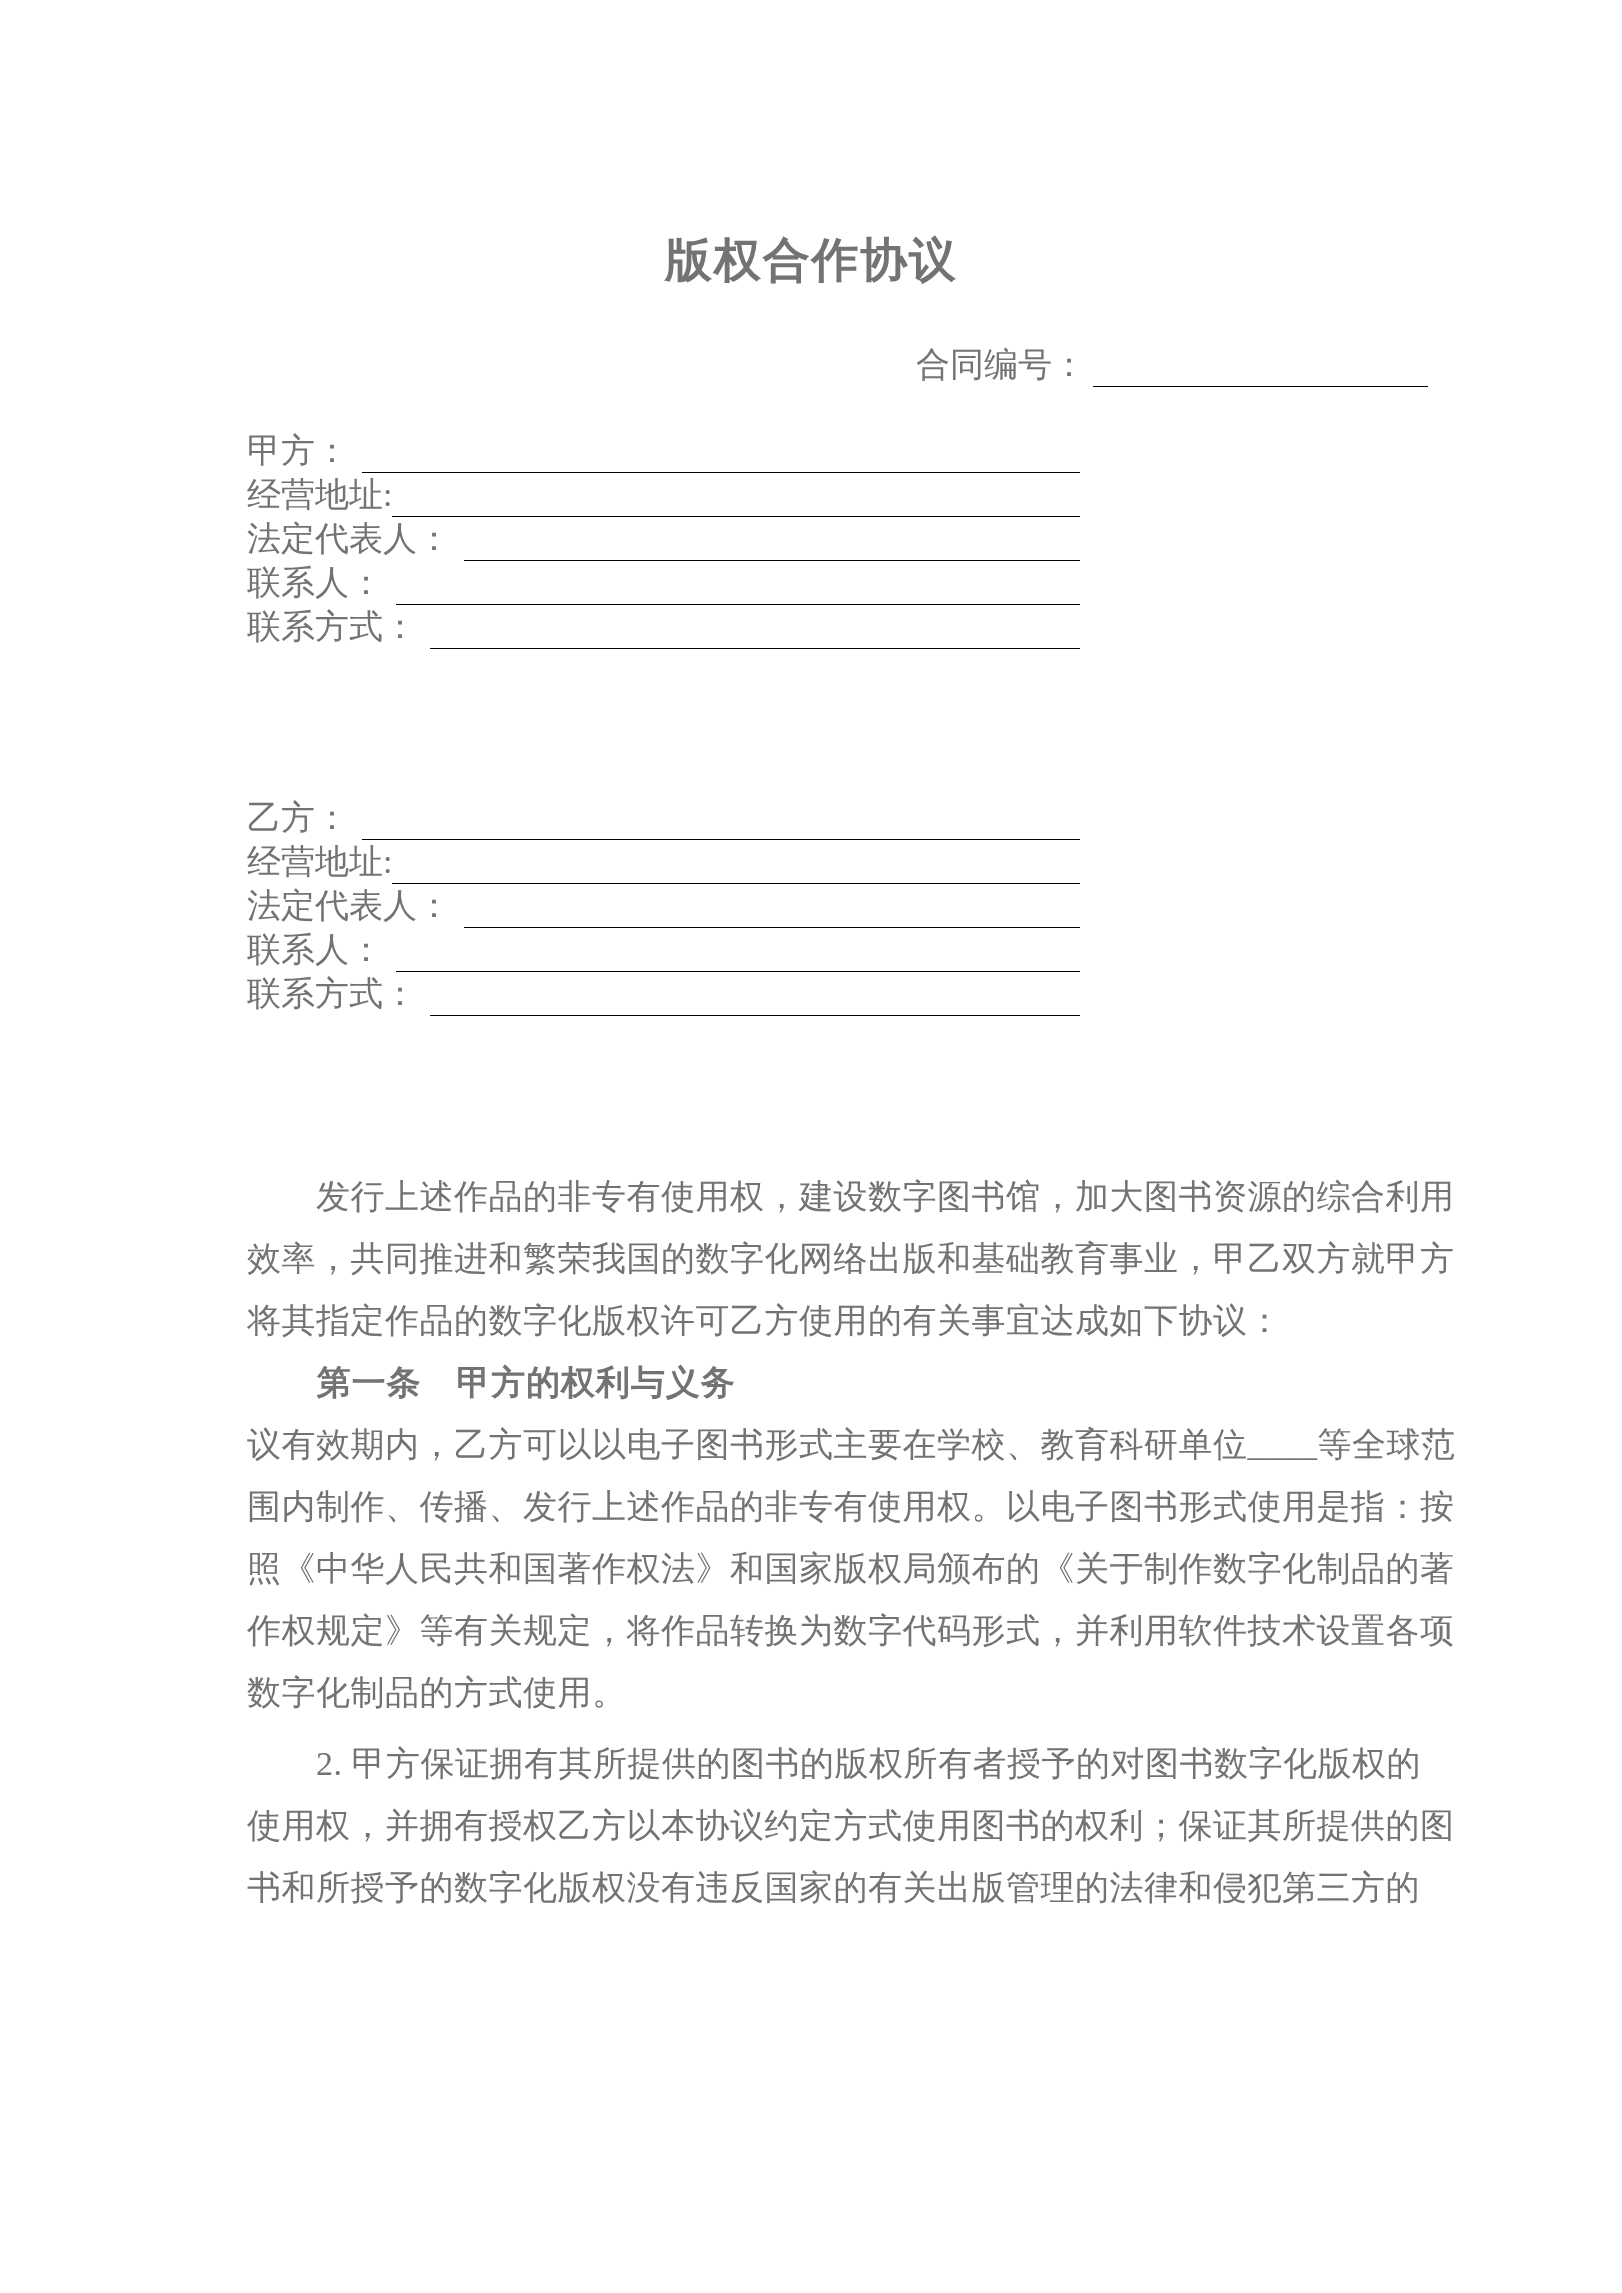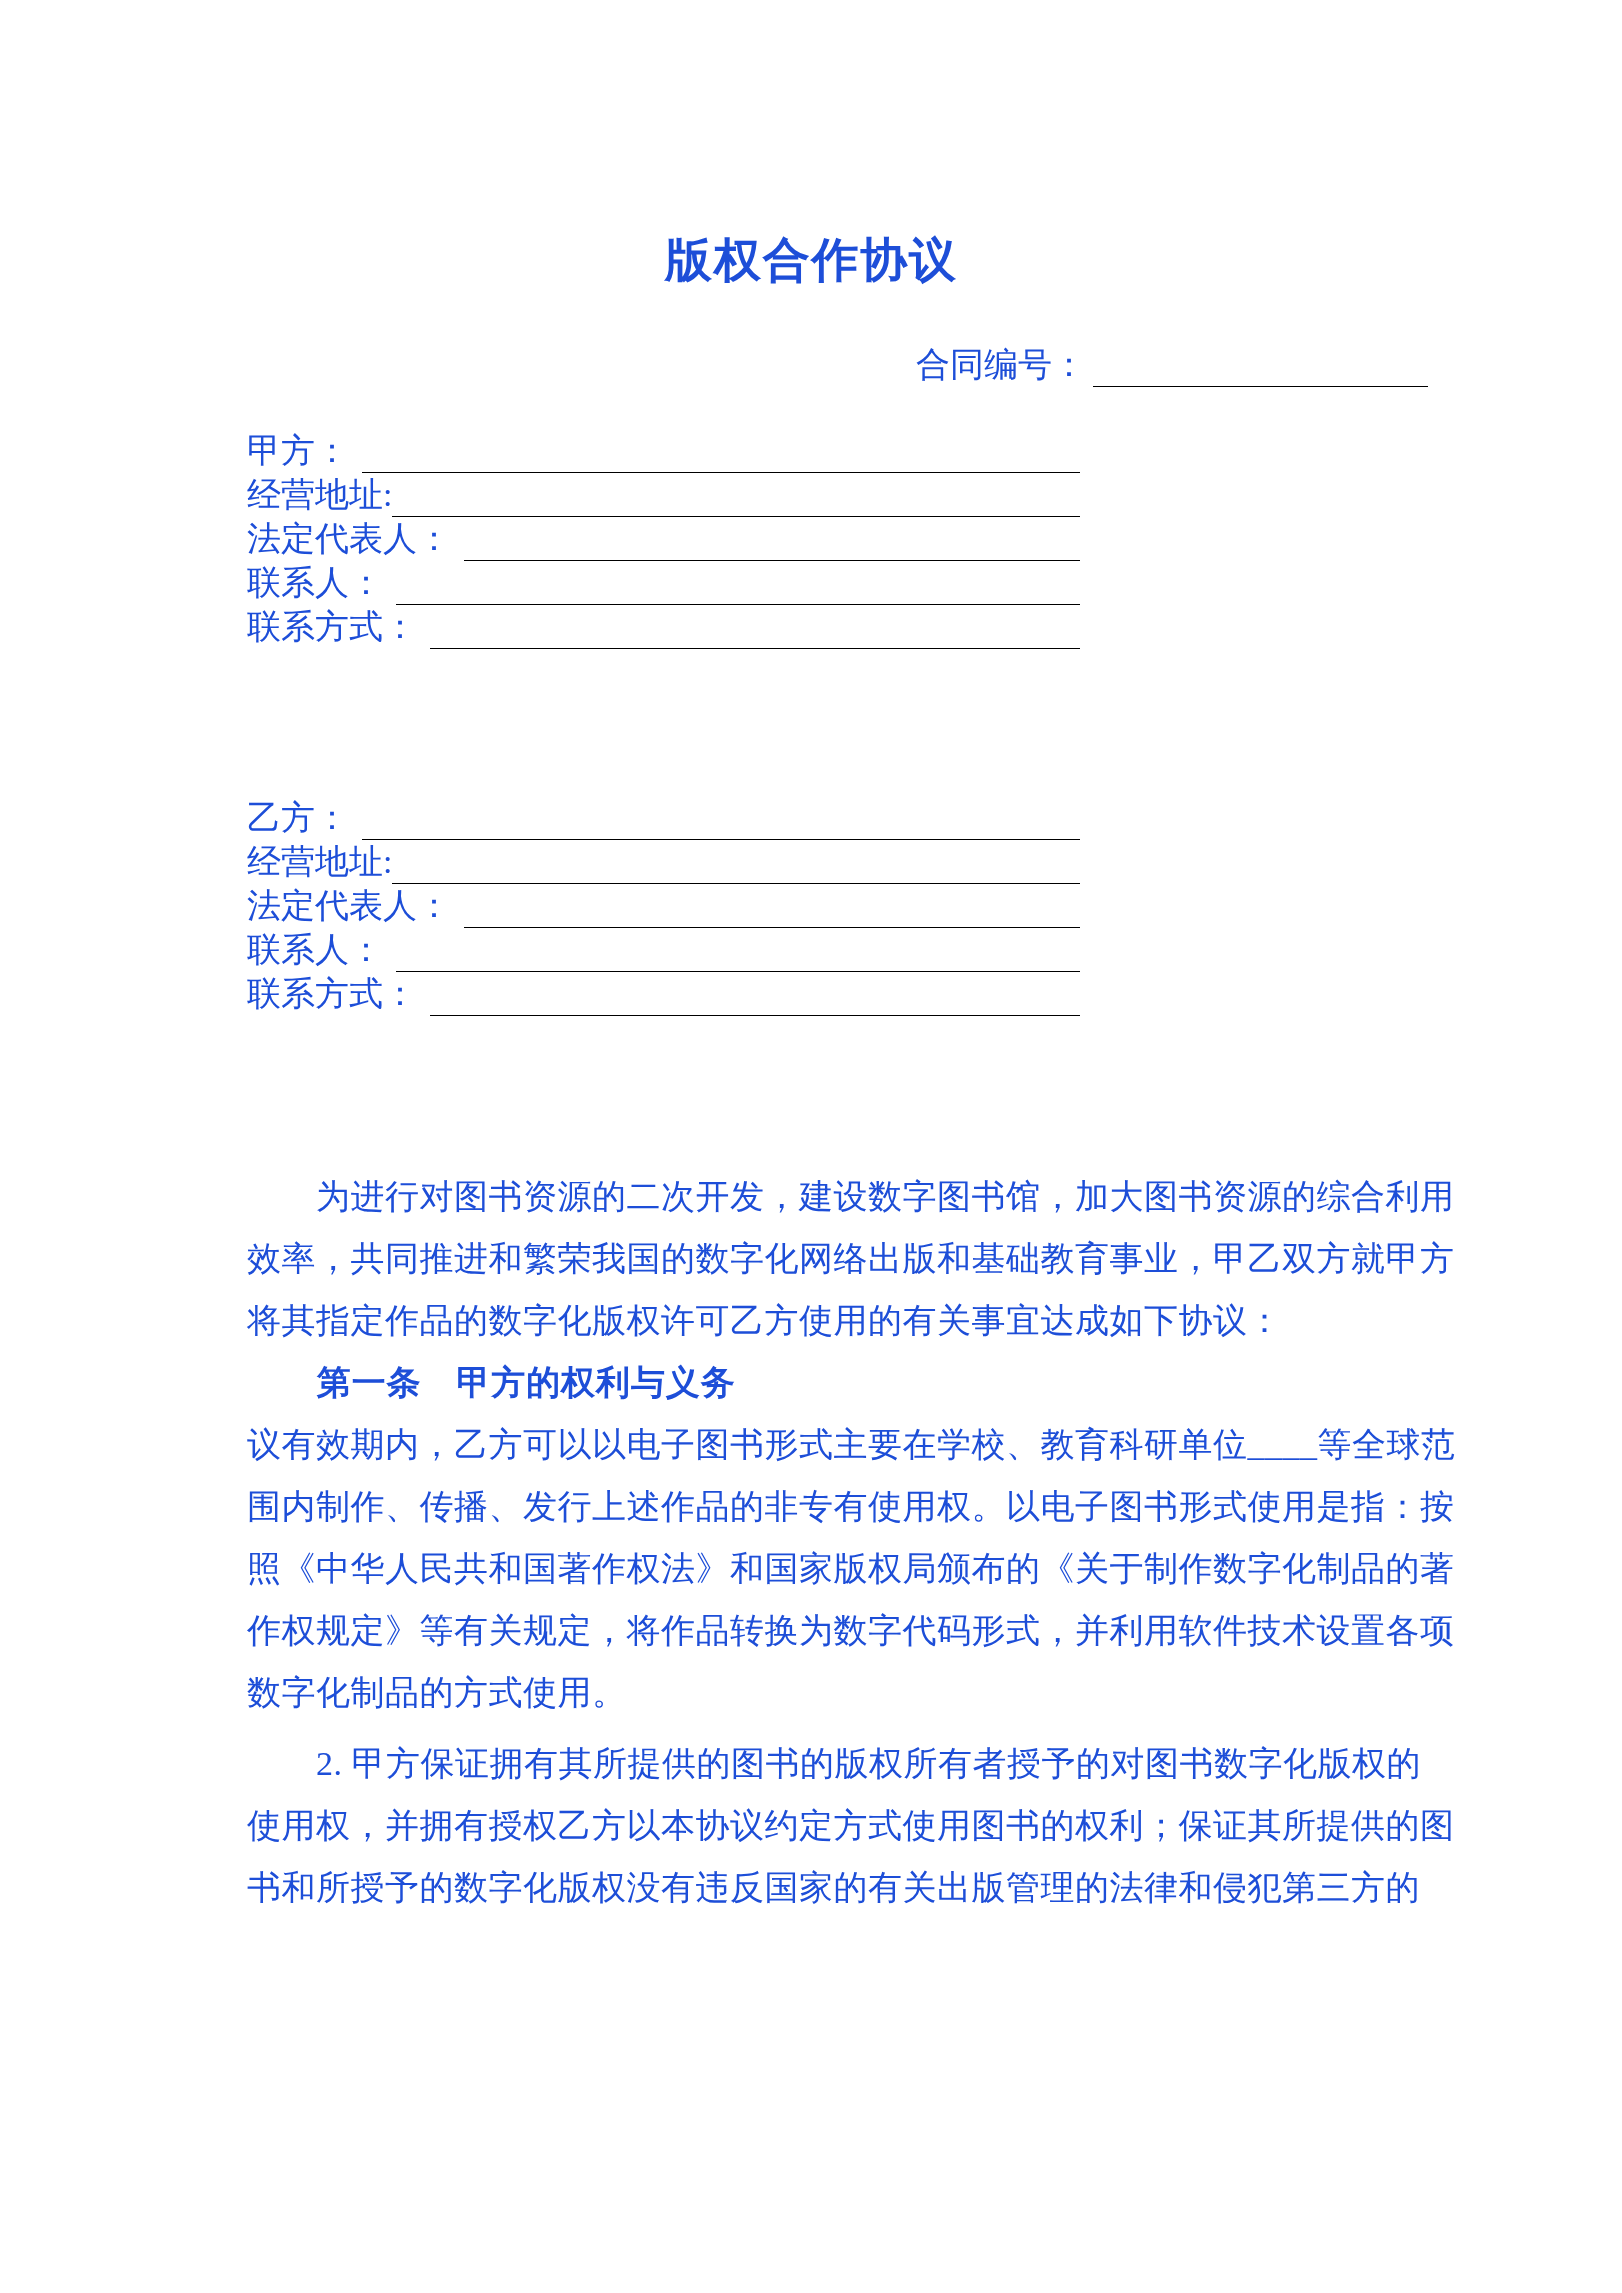--- a/index.html
+++ b/index.html
@@ -1,21 +1,21 @@
 <!DOCTYPE html>
 <html style="font-size:14.5px"><head>
 <meta charset="utf-8">
 <style>
   html,body{margin:0;padding:0;background:#e8e8e8;}
   .page{
     position:relative;
     width:1623px;height:2294px;
     margin:0 auto;
     background:#ffffff;
-    color:#1d4ed8;
+    color:#737373;
     font-family:"Liberation Serif","DejaVu Serif",serif;
     overflow:hidden;
   }
   .title{
     position:absolute;top:229px;left:0;width:100%;
     margin:0;text-align:center;
     font-family:"Liberation Sans","DejaVu Sans",sans-serif;
     font-weight:700;font-size:47px;letter-spacing:1.8px;
   }
   .contract-row{
@@ -115,21 +115,21 @@
       <span class="blank"></span>
     </div>
     <div class="field-row">
       <span class="label">联系方式：</span>
         <span class="gap"></span>
       <span class="blank"></span>
     </div>
   </div>
 
   <div class="body-text">
-    <p class="line">　　为进行对图书资源的二次开发，建设数字图书馆，加大图书资源的综合利用</p>
+    <p class="line">　　发行上述作品的非专有使用权，建设数字图书馆，加大图书资源的综合利用</p>
     <p class="line">效率，共同推进和繁荣我国的数字化网络出版和基础教育事业，甲乙双方就甲方</p>
     <p class="line">将其指定作品的数字化版权许可乙方使用的有关事宜达成如下协议：</p>
 
     <p class="line heading">　　第一条　甲方的权利与义务</p>
 
     <p class="line">议有效期内，乙方可以以电子图书形式主要在学校、教育科研单位____等全球范</p>
     <p class="line">围内制作、传播、发行上述作品的非专有使用权。以电子图书形式使用是指：按</p>
     <p class="line">照《中华人民共和国著作权法》和国家版权局颁布的《关于制作数字化制品的著</p>
     <p class="line">作权规定》等有关规定，将作品转换为数字代码形式，并利用软件技术设置各项</p>
     <p class="line">数字化制品的方式使用。</p>

